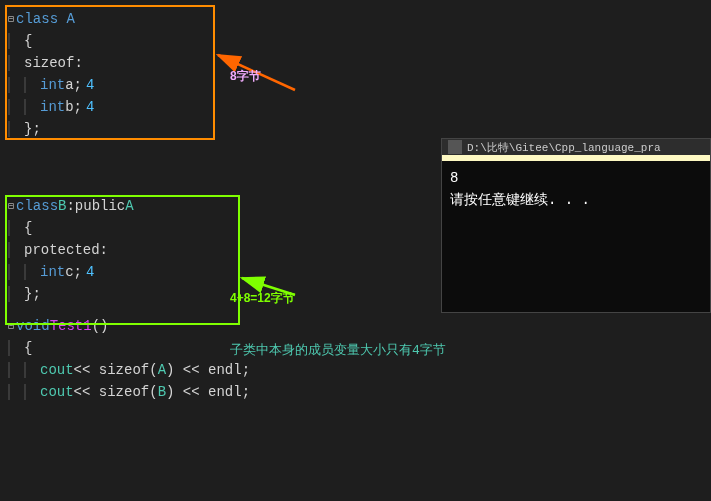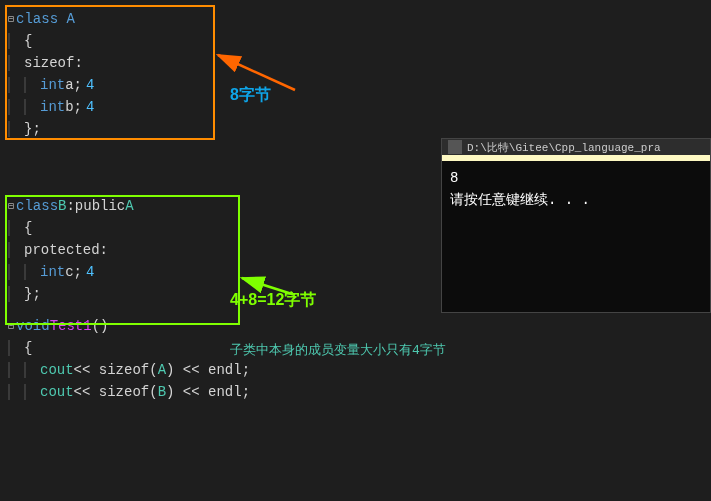--- a/index.html
+++ b/index.html
@@ -67,34 +67,33 @@
       width: 711px;
       height: 501px;
       pointer-events: none;
     }
 
     
     .label-8bytes {
       position: absolute;
       top: 68px;
       left: 230px;
-      color: #0ea5e9;
-      font-size: 16px;
+      color: #f0abfc;
+      font-size: 12px;
       font-weight: bold;
       font-family: 'Microsoft YaHei', sans-serif;
-      margin-top: 17px;
     }
 
     
     .label-12bytes {
       position: absolute;
       top: 290px;
       left: 230px;
       color: #7fff00;
-      font-size: 16px;
+      font-size: 12px;
       font-weight: bold;
       font-family: 'Microsoft YaHei', sans-serif;
     }
 
     
     .terminal {
       position: absolute;
       top: 138px;
       right: 0;
       width: 270px;

